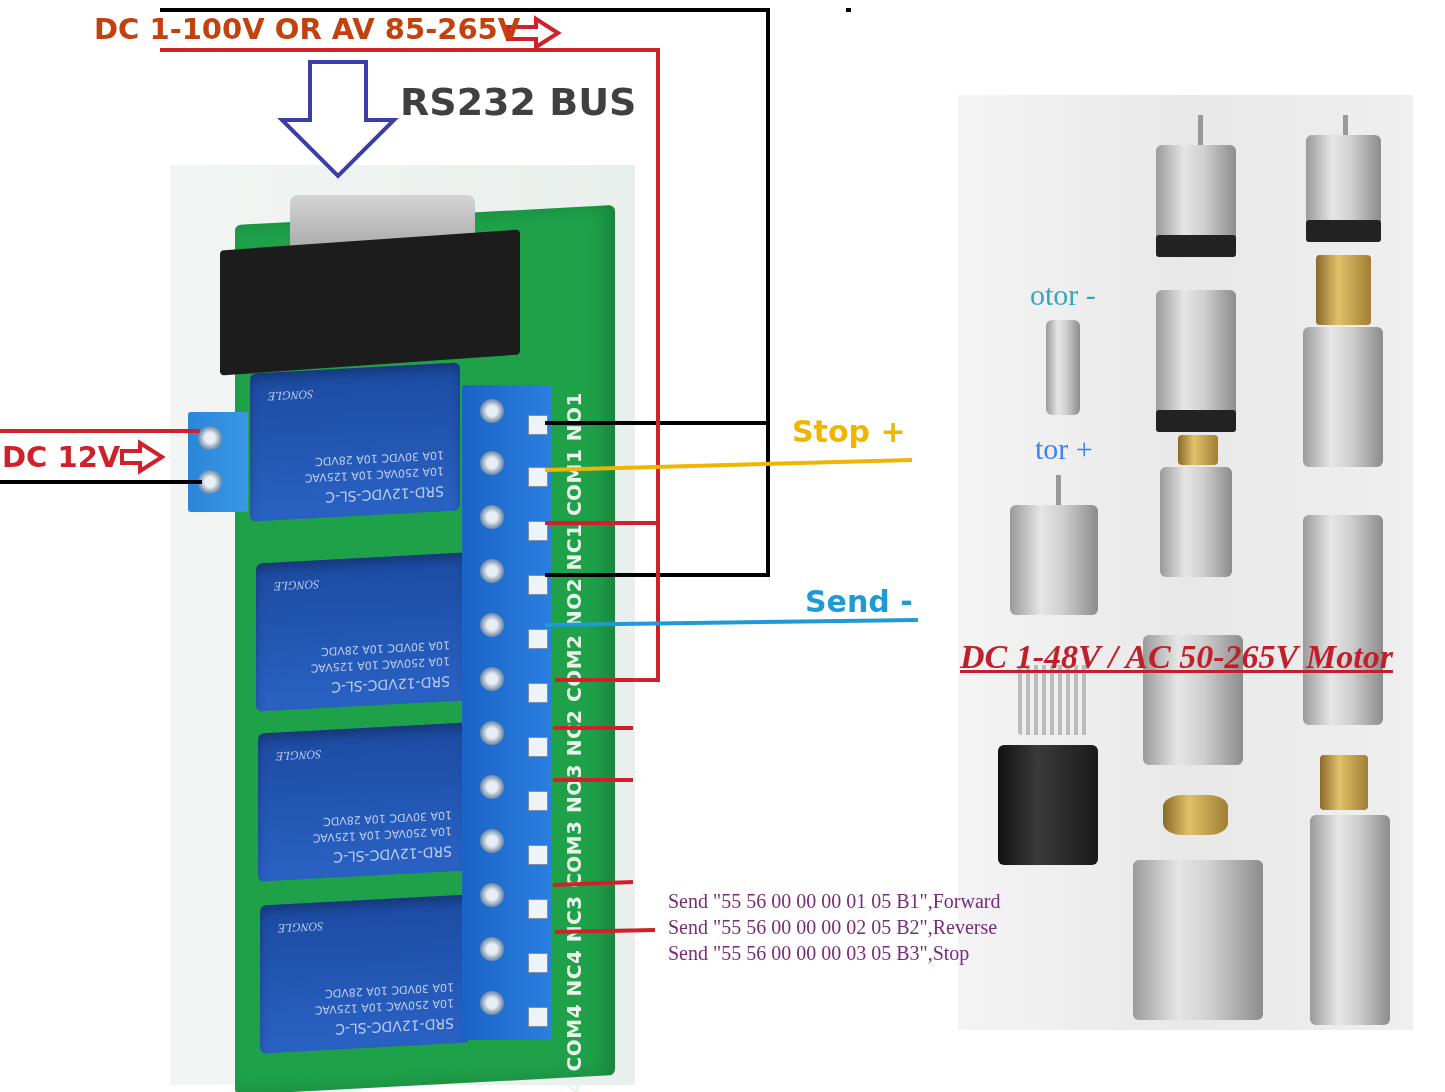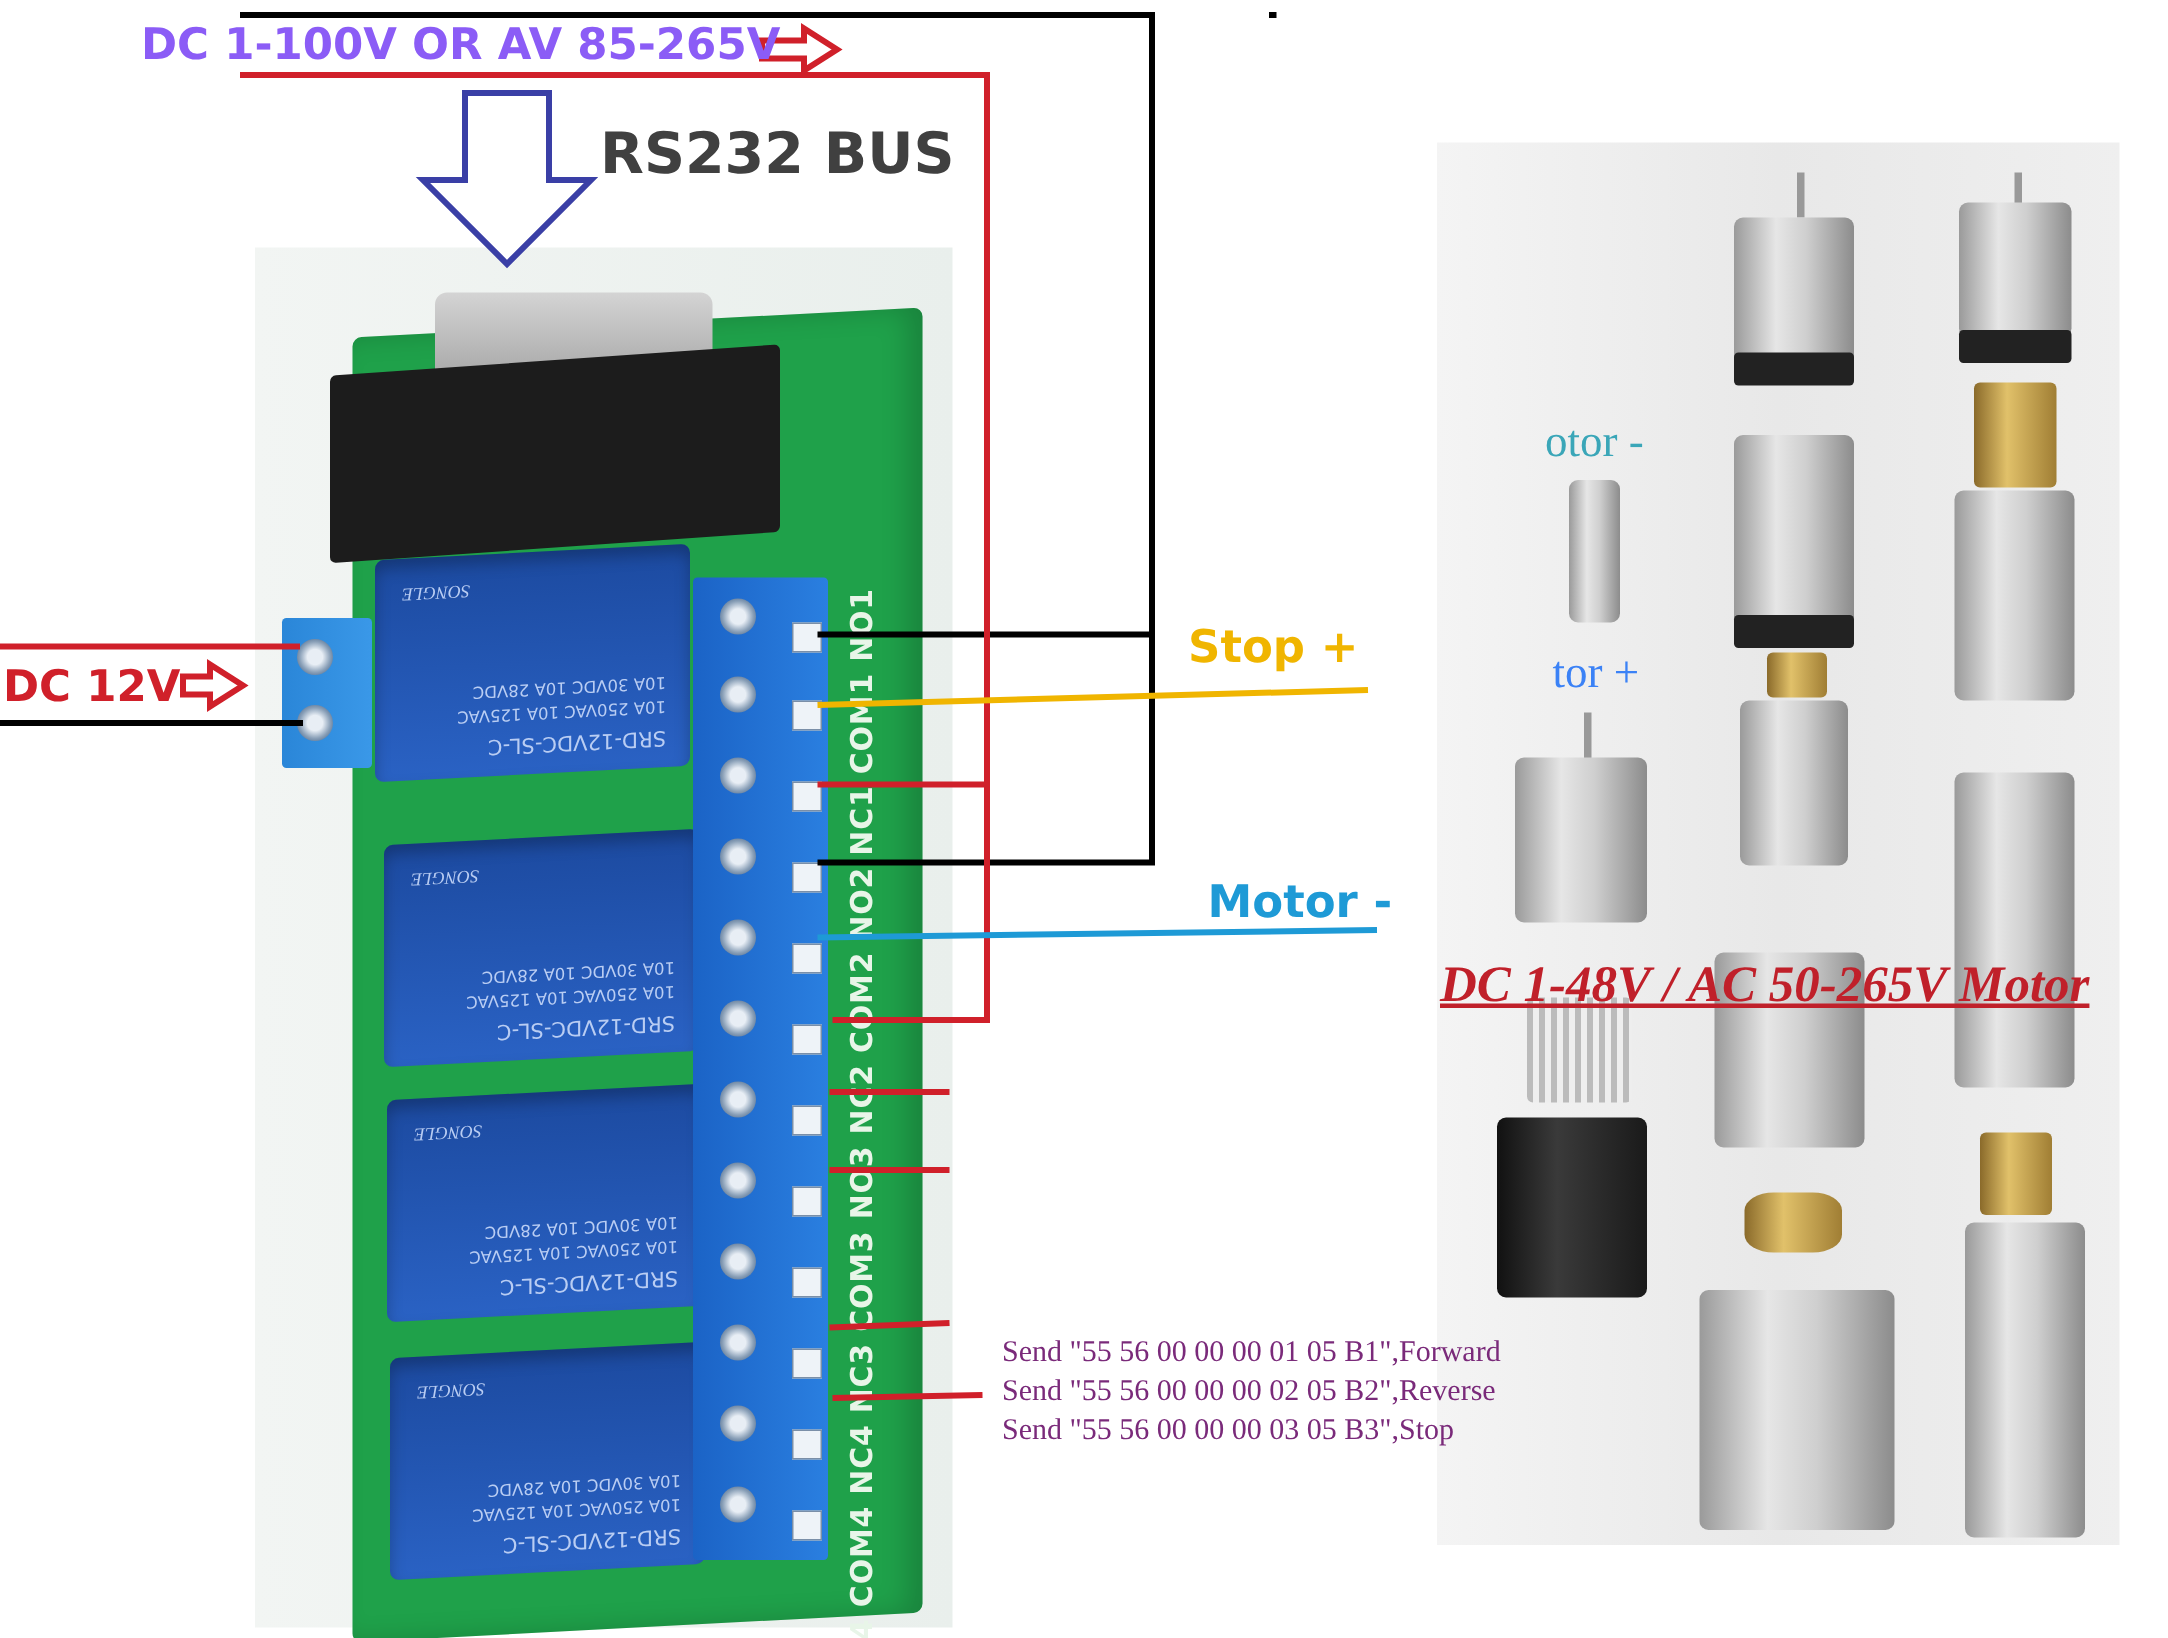--- a/index.html
+++ b/index.html
@@ -25,21 +25,21 @@
   .pwr-term{left:188px;top:412px;width:60px;height:100px;background:linear-gradient(90deg,#2a86d8,#3a98e8);z-index:4;border-radius:3px;}
   .pwr-term .screw{left:10px;}
   .pin-labels{left:562px;top:392px;width:40px;height:640px;z-index:4;}
   .pin-labels span{position:absolute;left:0;top:0;color:#e8f5e8;font-weight:bold;font-size:20px;font-family:"DejaVu Sans",sans-serif;writing-mode:vertical-rl;transform:rotate(180deg);white-space:nowrap;letter-spacing:0.5px;}
   .photo{left:958px;top:95px;width:455px;height:935px;background:linear-gradient(90deg,#f4f4f4,#e8e8e8 50%,#efefef);z-index:1;}
   .motor{position:absolute;border-radius:6px;background:linear-gradient(90deg,#9a9a9a,#e6e6e6 35%,#cfcfcf 60%,#8c8c8c);}
   .motor.black{background:linear-gradient(90deg,#111,#3a3a3a 40%,#1a1a1a);}
   .gear{position:absolute;border-radius:4px;background:linear-gradient(90deg,#8a6a2a,#e1c16a 40%,#a07e34);}
   .cap{position:absolute;height:22px;background:#222;border-radius:3px;}
   .shaft{position:absolute;width:5px;background:#999;}
-  #title-red{left:94px;top:12px;color:#8b5cf6;font-size:29px;z-index:6;}
+  #title-red{left:94px;top:12px;color:#c2410c;font-size:29px;z-index:6;}
   #rs232{left:400px;top:80px;color:#404040;font-size:38px;z-index:6;}
   #dc12{left:2px;top:440px;color:#d0202a;font-size:29px;z-index:6;}
   #motor-plus{left:792px;top:414px;color:#f0b500;font-size:30px;z-index:6;}
   #motor-minus{left:805px;top:584px;color:#1e9ad6;font-size:30px;z-index:6;}
   #motor-title{left:960px;top:626px;color:#c0202a;font-size:34px;font-style:italic;font-weight:bold;text-decoration:underline;z-index:6;white-space:nowrap;}
   #ghost-minus{left:1030px;top:266px;color:#3aa6b8;font-size:30px;z-index:6;}
   #ghost-plus{left:1035px;top:420px;color:#3b82f6;font-size:30px;z-index:6;}
   #commands{left:668px;top:876px;color:#7a2a7a;font-size:20px;line-height:26px;z-index:6;}
   #commands div{white-space:nowrap;}
   .dot{position:absolute;left:846px;top:8px;width:5px;height:4px;background:#000;z-index:6;}
@@ -170,21 +170,21 @@
 
   <path d="M310,62 h56 v58 h28 l-56,56 l-56,-56 h28 z" fill="#fff" stroke="#3a3fa6" stroke-width="4"></path>
 </svg>
 
 <div class="dot"></div>
 
 <div id="title-red" class="abs lbl-sans">DC 1-100V OR AV 85-265V</div>
 <div id="rs232" class="abs lbl-sans">RS232 BUS</div>
 <div id="dc12" class="abs lbl-sans">DC 12V</div>
 <div id="motor-plus" class="abs lbl-sans">Stop +</div>
-<div id="motor-minus" class="abs lbl-sans">Motor -</div>
+<div id="motor-minus" class="abs lbl-sans">Send -</div>
 <div id="ghost-minus" class="abs lbl-serif">otor -</div>
 <div id="ghost-plus" class="abs lbl-serif">tor +</div>
 <div id="motor-title" class="abs lbl-serif">DC 1-48V / AC 50-265V Motor</div>
 
 <div id="commands" class="abs lbl-serif">
   <div>Send "55 56 00 00 00 01 05 B1",Forward</div>
   <div>Send "55 56 00 00 00 02 05 B2",Reverse</div>
   <div>Send "55 56 00 00 00 03 05 B3",Stop</div>
 </div>
 

